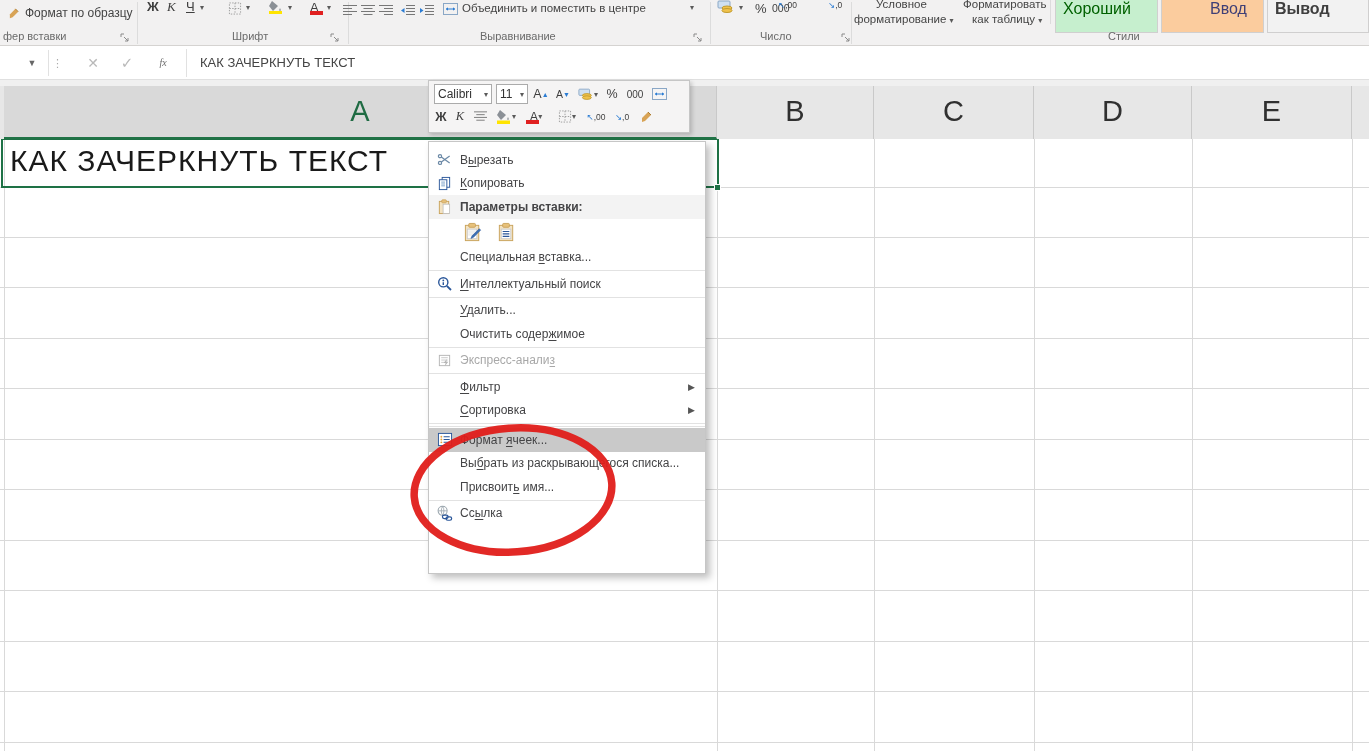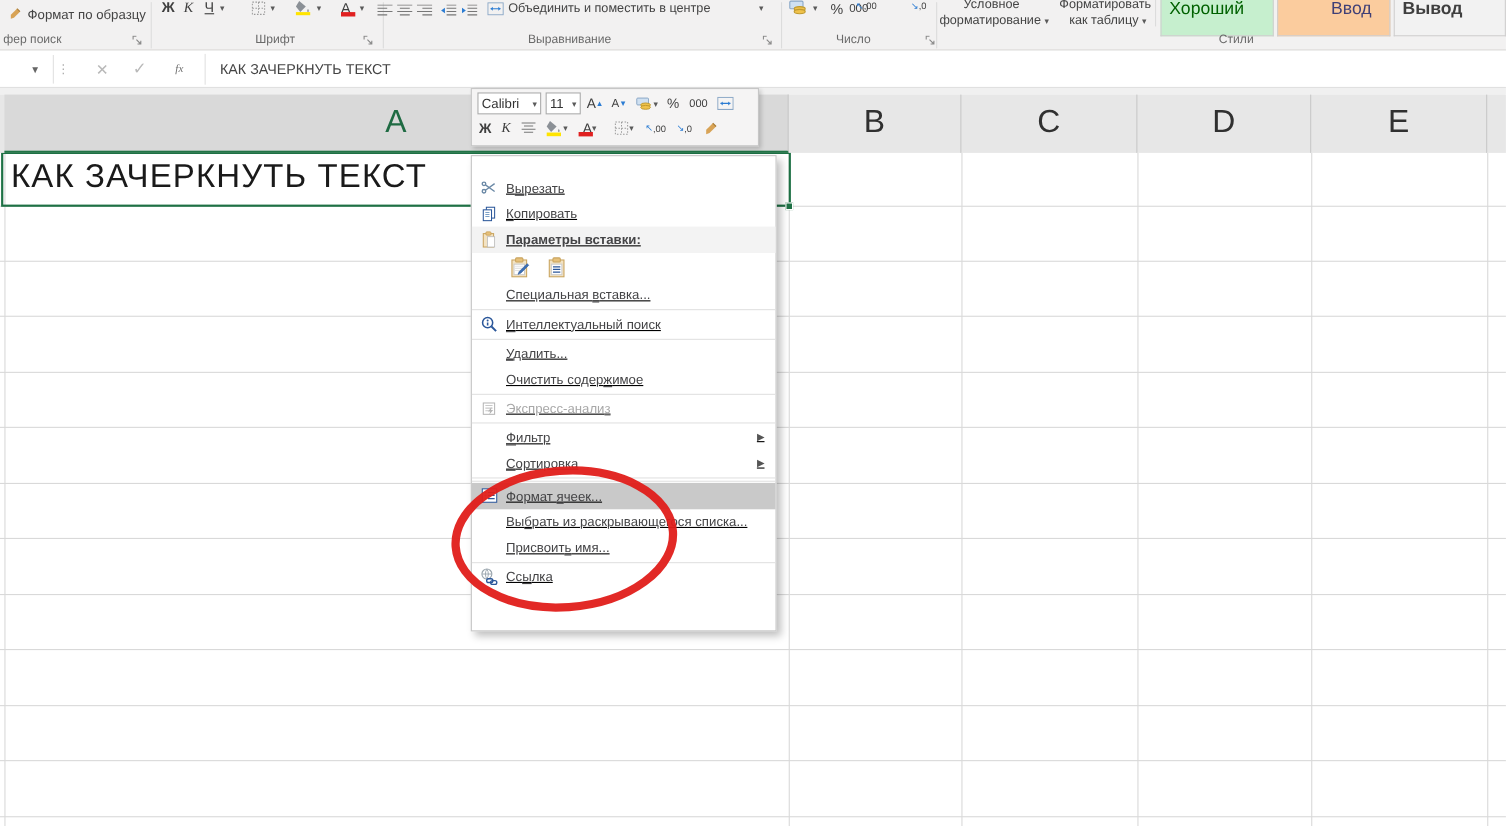--- a/index.html
+++ b/index.html
@@ -37,21 +37,21 @@
   #a1text { position:absolute; left:10px; top:5px; font-size:30px; letter-spacing:1px; color:#1a1a1a; z-index:2; white-space:nowrap; }
 
   
   #minibar { left:428px; top:80px; width:262px; height:53px; background:#f5f4f4; border:1px solid #c6c6c6; box-shadow:2px 2px 4px rgba(0,0,0,.18); z-index:40; }
   .mrow { position:absolute; left:5px; display:flex; align-items:center; }
   .combo { background:#fff; border:1px solid #ababab; font-size:12px; color:#333; display:flex; align-items:center; justify-content:space-between; padding:0 3px; height:20px; }
   .mbtn { display:flex; align-items:center; justify-content:center; color:#3f3f3f; font-size:12.5px; }
   .colorbar { position:absolute; left:1px; bottom:0; height:3.5px; }
 
   
-  #ctxmenu { left:428px; top:141px; width:278px; height:433px; background:#fff; border:1px solid #c6c6c6; box-shadow:4px 4px 7px rgba(0,0,0,.25); z-index:50; padding:17px 0 4px 0; display:flex; flex-direction:column;text-decoration:underline; }
+  #ctxmenu { left:428px; top:141px; width:278px; height:433px; background:#fff; border:1px solid #c6c6c6; box-shadow:4px 4px 7px rgba(0,0,0,.25); z-index:50; padding:6px 0 4px 0; display:flex; flex-direction:column; }
   .mi { height:23.5px; display:flex; align-items:center; font-size:12px; color:#444446; flex:none; }
   .mi .ic { width:31px; flex:none; display:flex; align-items:center; justify-content:center; }
   .mi .lb { white-space:nowrap; }
   .mi u { text-decoration:underline; text-underline-offset:2px; }
   .mi.hl { background:#c9c9c9; }
   .mi.hdr { background:#f3f3f3; font-weight:bold; }
   .mi.dis { color:#a8a8a8; }
   .mi .arrow { margin-left:auto; margin-right:10px; font-size:9px; color:#555; }
   .msep { height:1px; background:#e2e2e2; margin:1px 0; flex:none; }
   .paste-row { height:27px; display:flex; align-items:center; padding-left:31px; gap:7px; flex:none; }
@@ -67,21 +67,21 @@
 
   <div id="ribbon" class="abs">
 
     <span class="abs" style="left:8px;top:6px;">
       <svg width="13" height="13" viewBox="0 0 14 14">
           <path d="M2 8l6-6 3 3-6 6-3 1z" fill="#d8a356"></path>
           <path d="M8 2l3 3" stroke="#a97b33"></path>
         </svg>
     </span>
     <span class="rb-txt" style="left:25px;top:6px;">Формат по образцу</span>
-    <span class="grp-label" style="left:3px;">фер поиск</span>
+    <span class="grp-label" style="left:3px;">фер вставки</span>
     <span class="launcher" style="left:120px;">
       <svg width="10" height="10" viewBox="0 0 10 10" fill="none" stroke="#8a8a8a">
           <path d="M1 4V1h3"></path>
           <path d="M4 4l4 4M8 5v3H5"></path>
         </svg>
     </span>
     <span class="vsep" style="left:137px;"></span>
 
     <b class="letter-btn" style="left:147px;">Ж</b>
     <i class="letter-btn" style="left:167px;font-family:'Liberation Serif',serif;">К</i>

